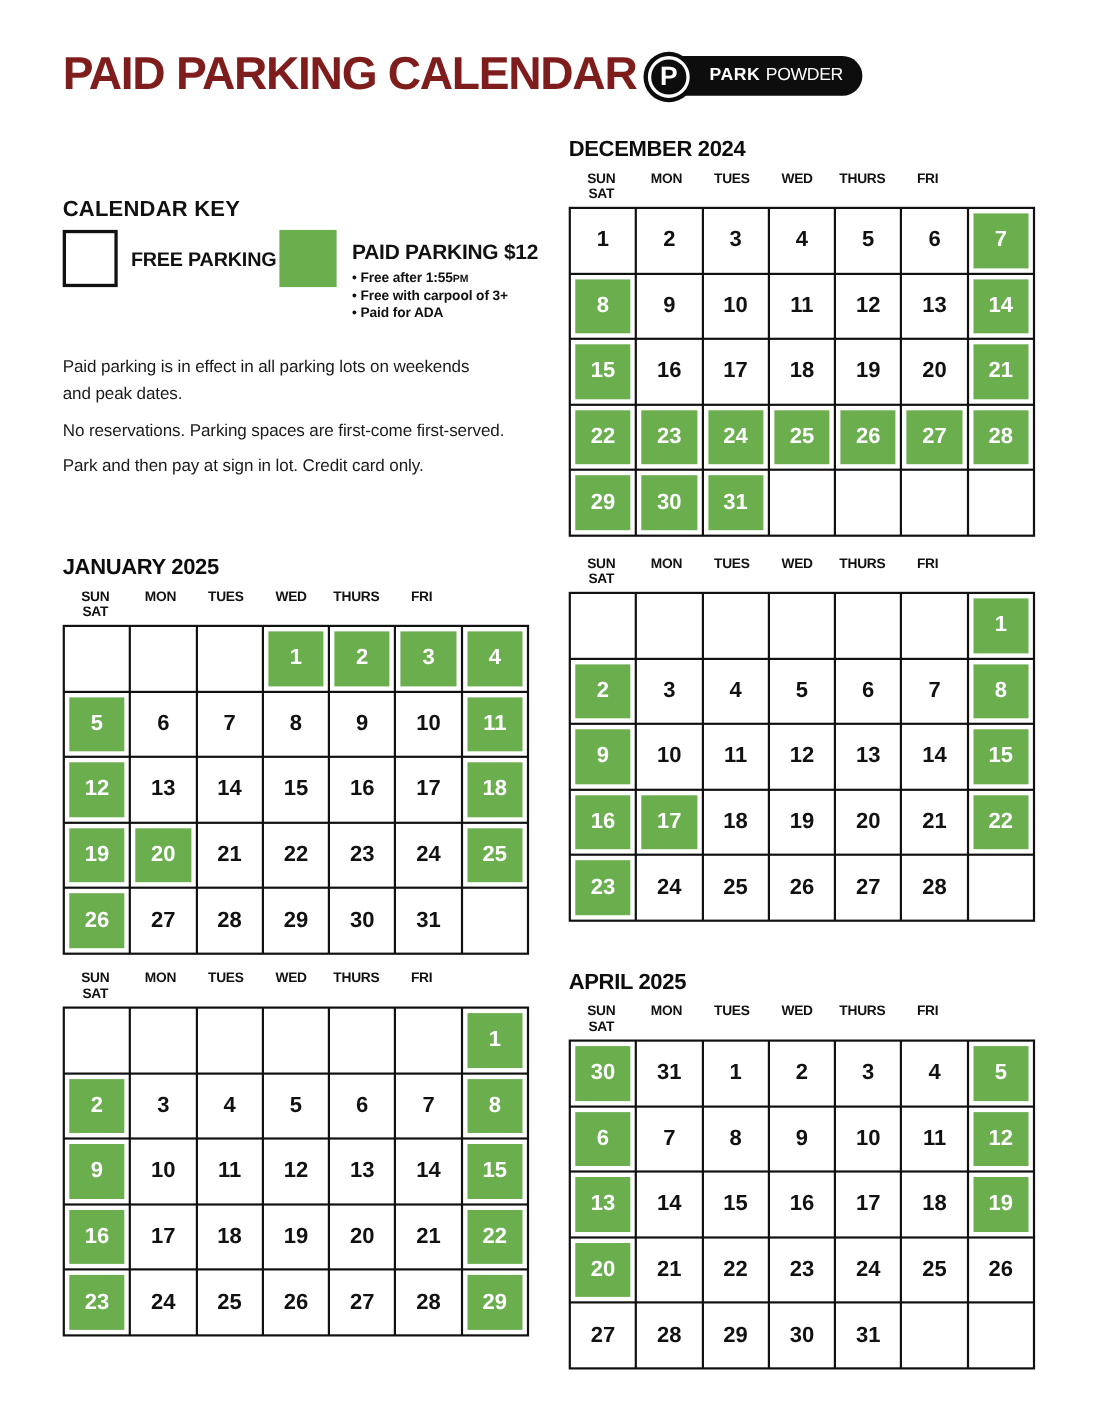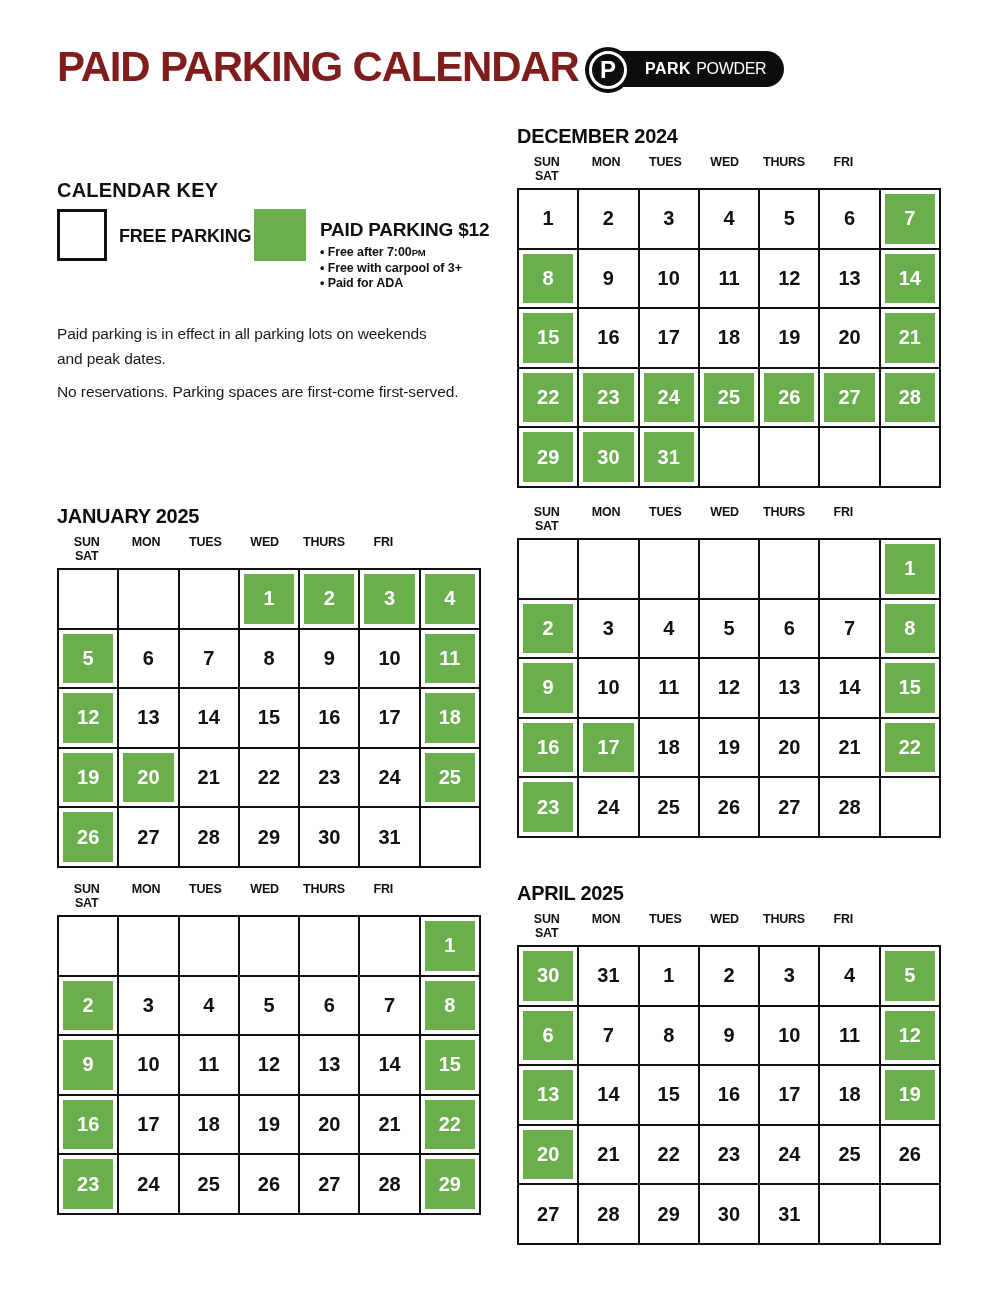--- a/index.html
+++ b/index.html
@@ -113,29 +113,30 @@
   </div>
 
   <div class="key-heading">CALENDAR KEY</div>
 
   <div class="key-free-swatch"></div>
   <div class="key-free-label">FREE PARKING</div>
 
   <div class="key-paid-swatch"></div>
   <div class="key-paid-label">PAID PARKING $12</div>
   <div class="key-paid-bullets">
-    <div><span>• Free after 7:00</span><span class="pm-suffix">PM</span></div>
+    <div><span>• Free after 1:55</span><span class="pm-suffix">PM</span></div>
     <div>• Free with carpool of 3+</div>
     <div>• Paid for ADA</div>
   </div>
 
   <div class="notes">
     <p>Paid parking is in effect in all parking lots on weekends
 and peak dates.</p>
     <p>No reservations. Parking spaces are first-come first-served.</p>
+    <p>Park and then pay at sign in lot. Credit card only.</p>
   </div>
 
   <section class="month m-dec">
     <h2 class="month-title">DECEMBER 2024</h2>
     <div class="dow-row">
         <div class="dow-cell">SUN</div>
         <div class="dow-cell">MON</div>
         <div class="dow-cell">TUES</div>
         <div class="dow-cell">WED</div>
         <div class="dow-cell">THURS</div>

